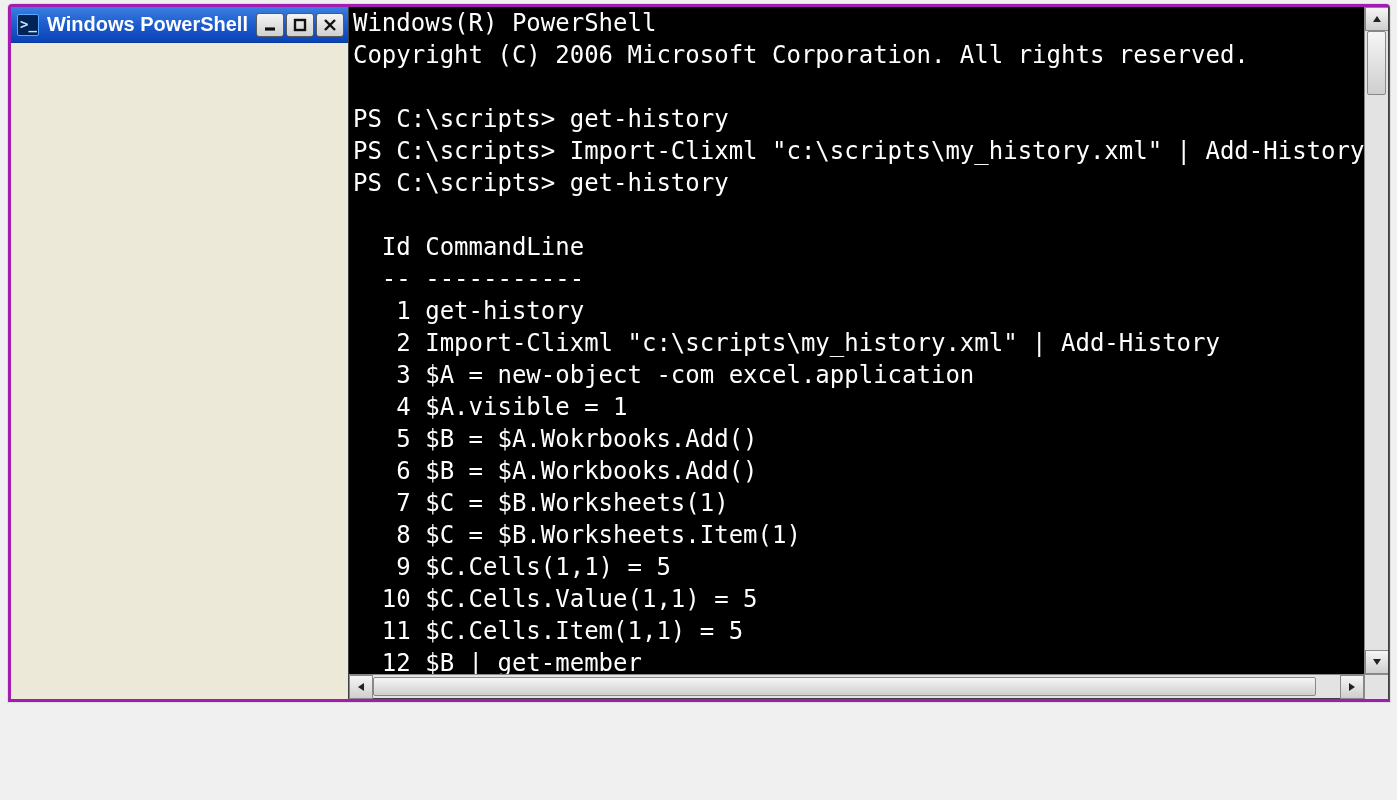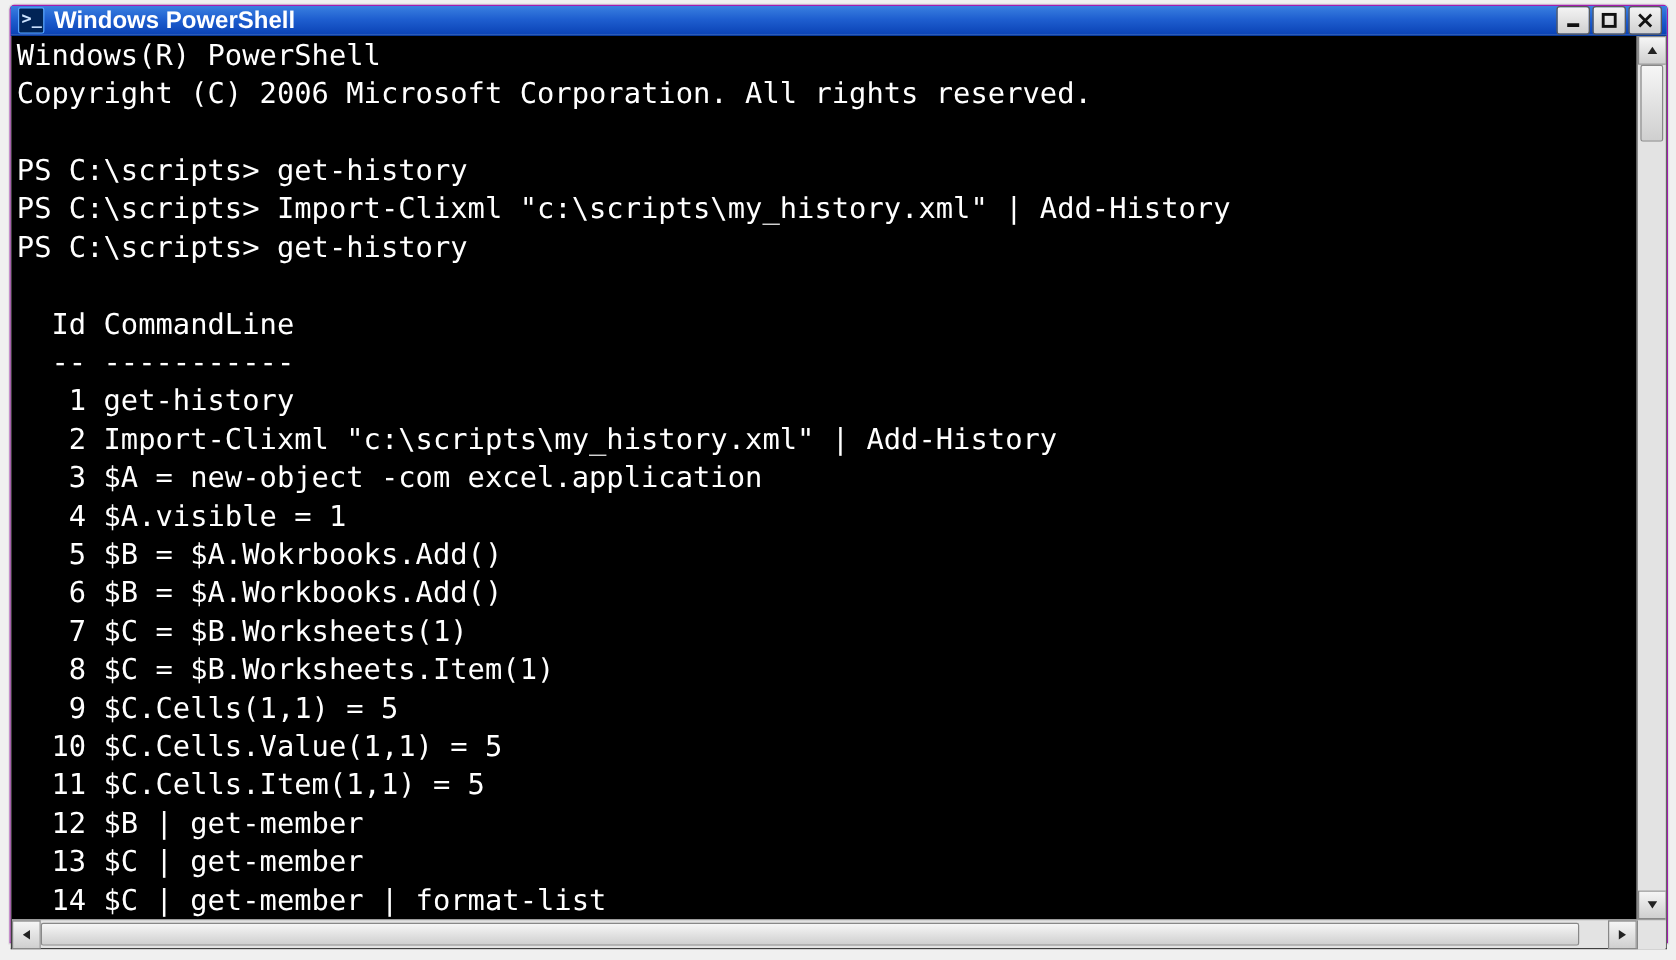--- a/index.html
+++ b/index.html
@@ -7,26 +7,26 @@
     width: 1397px;
     height: 800px;
     background: #f0f0f0;
     font-family: "Lucida Console", "Consolas", monospace;
     overflow: hidden;
   }
   .window {
     position: absolute;
     left: 8px; top: 4px;
     width: 1382px;
-    height: 782px;
-    border: 1px solid #a21caf;
+    height: 698px;
+    border: 3px solid #a21caf;
     border-radius: 4px 4px 0 0;
     box-shadow: 0 0 0 1px rgba(0,0,0,0.08);
     display: flex;
-    flex-direction: column;
+    flex-direction: row;
     background: #ece9d8;
   }
   .titlebar {
     height: 36px;
     background: linear-gradient(to bottom,#3a80e0 0%,#1f5fd0 45%,#0a42b5 100%);
     display: flex;
     align-items: center;
     gap: 8px;
     padding: 0 4px 0 6px;
     color: #fff;

